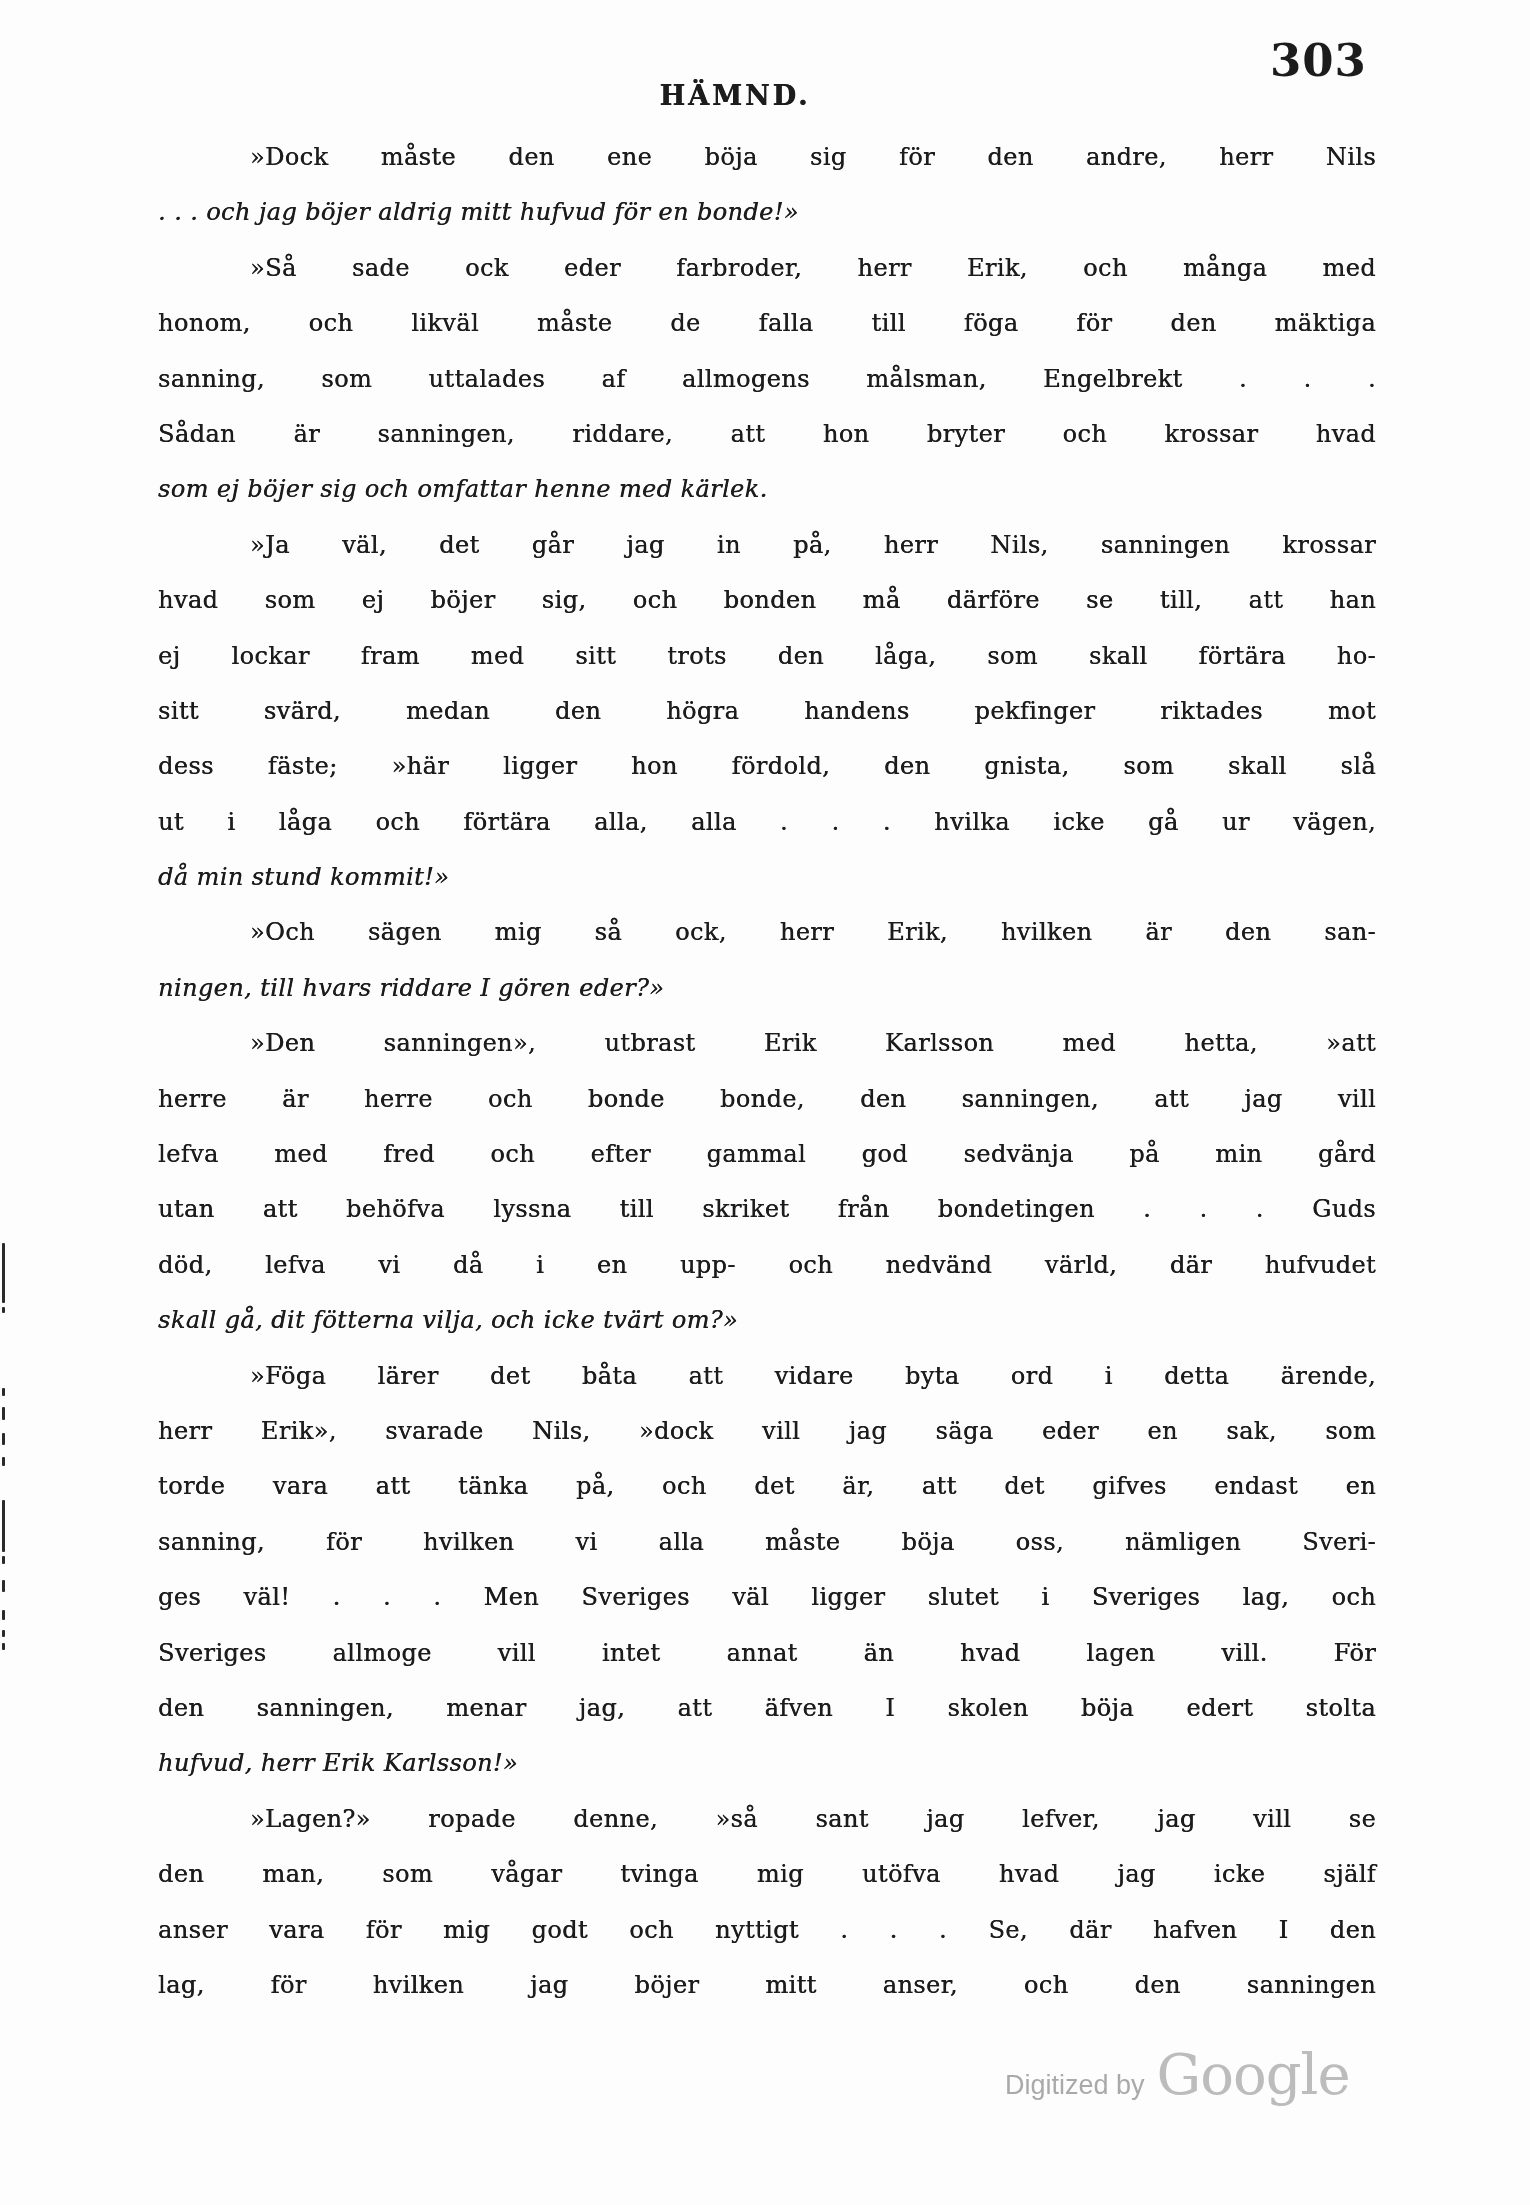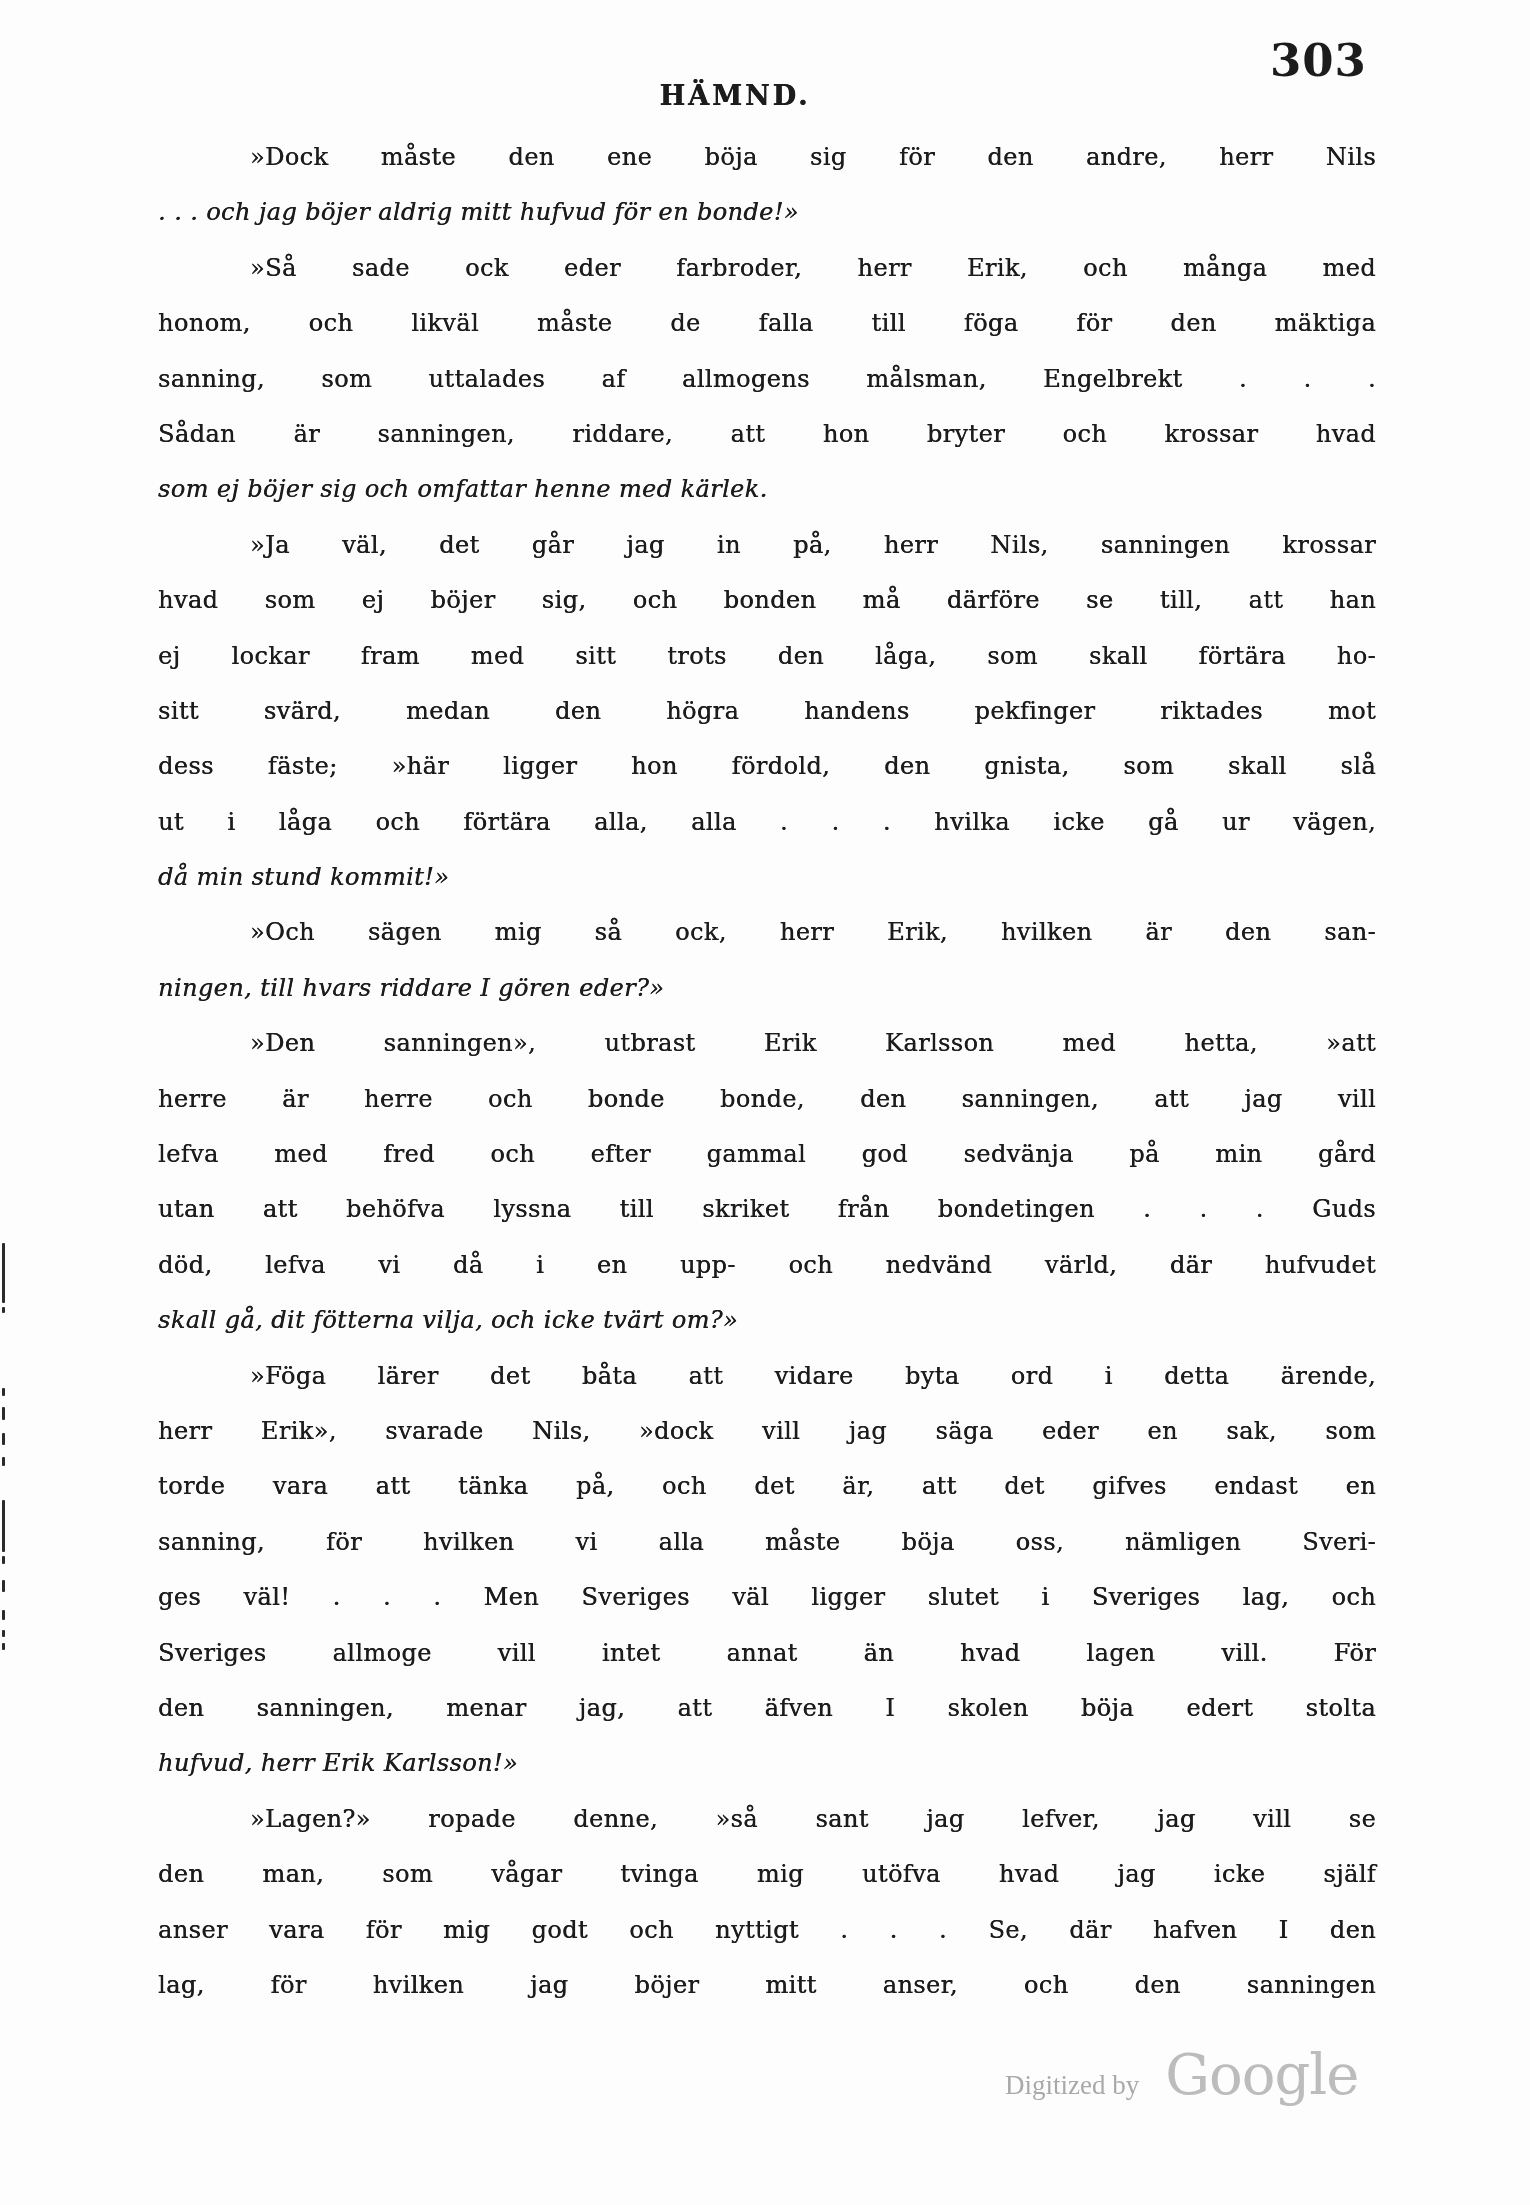--- a/index.html
+++ b/index.html
@@ -66,24 +66,24 @@
   
   .watermark {
     position: absolute;
     top: 2042px;
     left: 1005px;
     display: flex;
     align-items: baseline;
     z-index: 0;
   }
   .watermark .prefix {
-    font-family: Liberation Serif, serif;
+    font-family: Liberation Sans, sans-serif;
     font-size: 27px;
     color: var(--watermark_text, #a9a9a9);
-    margin-right: 26px;
+    margin-right: 12px;
   }
   .watermark .logo {
     font-family: "DejaVu Serif", serif;
     font-size: 56px;
     letter-spacing: -1px;
     color: var(--watermark_logo, #bcbcbc);
   }
   
   .artifacts { position: absolute; inset: 0; pointer-events: none; }
   .artifacts .mark {

